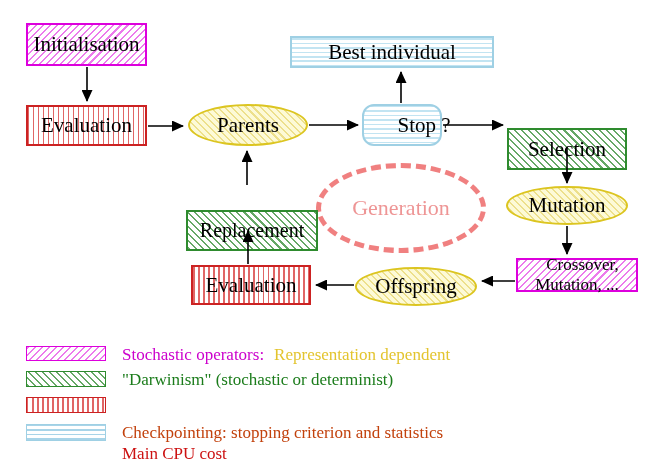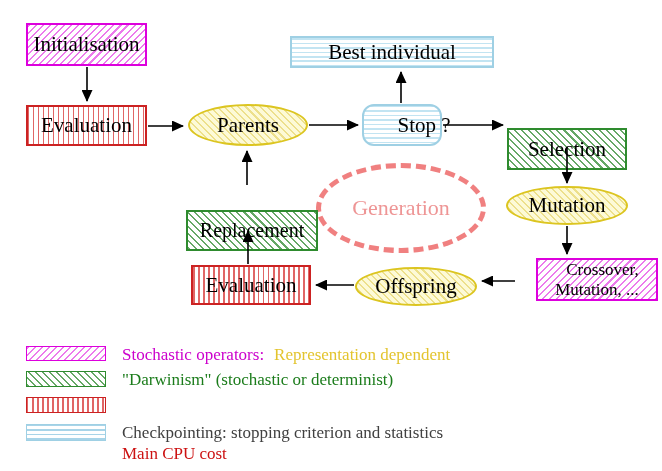--- a/index.html
+++ b/index.html
@@ -53,21 +53,21 @@
   .sw-cyan{border:1.5px solid #9FD0E4;
     background:repeating-linear-gradient(180deg,#A8D4E8 0 1.5px,rgba(0,0,0,0) 1.5px 4.5px) #fff;}
   .legend-line{
     position:absolute;font-size:17px;font-weight:normal;white-space:nowrap;z-index:2;
     font-family:"Liberation Serif","DejaVu Serif",serif;
   }
   .c-magenta{color:#CC00CC;}
   .c-gold{color:#E3C42E;margin-left:10px;}
   .c-green{color:#1B7C1B;}
   .c-red{color:#CC1111;}
-  .c-blue{color:#404040;}
+  .c-blue{color:#c2410c;}
 </style>
 </head>
 <body>
 
 <div class="stage">
 
   <svg class="edges" width="662" height="471" viewBox="0 0 662 471">
     <defs>
       <marker id="arw" markerWidth="13" markerHeight="11" refX="11" refY="5.5" orient="auto" markerUnits="userSpaceOnUse">
         <path d="M0,0 L12,5.5 L0,11 Z" fill="#000"></path>
@@ -111,21 +111,21 @@
   </div>
 
   <div class="node green-box" style="left:507px;top:104px;width:120px;height:42px;">
     <span>Selection</span>
   </div>
 
   <div class="node yellow-ellipse" style="left:506px;top:186px;width:122px;height:39px;">
     <span>Mutation</span>
   </div>
 
-  <div class="node magenta-box two-line" style="left:536px;top:258px;width:122px;height:43px;">
+  <div class="node magenta-box two-line" style="left:516px;top:258px;width:122px;height:34px;">
     <span>
       <span>Crossover,</span><br>
       <span>Mutation, ...</span>
     </span>
   </div>
 
   <div class="node yellow-ellipse" style="left:355px;top:267px;width:122px;height:39px;">
     <span>Offspring</span>
   </div>
 

